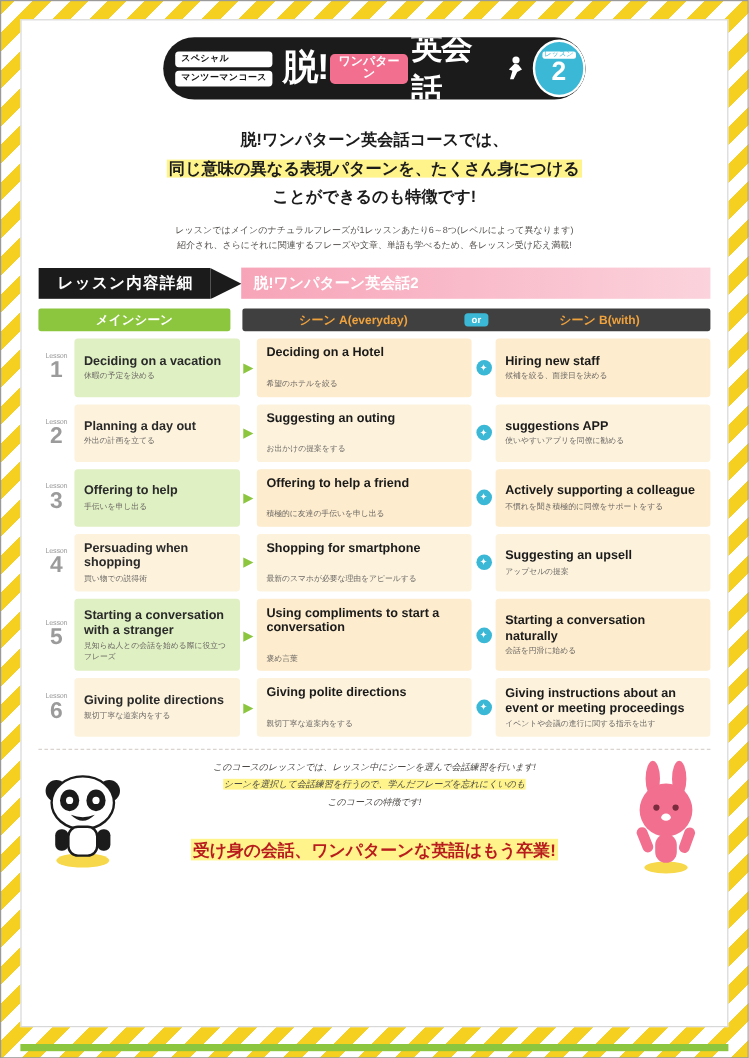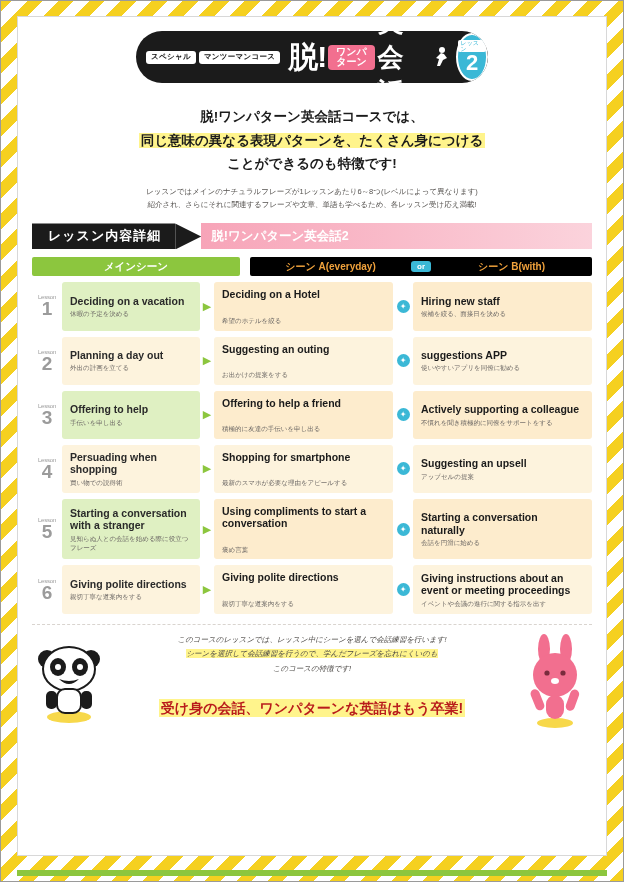--- a/index.html
+++ b/index.html
@@ -32,21 +32,21 @@
   .banner{
     margin:14px auto 0;width:352px;height:52px;
     border-radius:26px;
     background:#1b1b1b;
     position:relative;
     display:flex;align-items:center;
     box-sizing:border-box;
     padding-left:10px;
     overflow:hidden;
   }
-  .banner .tags{display:flex;gap:3px;}
+  .banner .tags{display:flex;flex-direction:column;gap:3px;}
   .tag{
     background:#ffffff;color:#111;font-size:7.5px;font-weight:bold;
     border-radius:3px;padding:1.5px 5px;letter-spacing:.3px;
     white-space:nowrap;
   }
   .banner .big{
     color:#ffffff;font-size:30px;font-weight:bold;
     margin-left:8px;letter-spacing:-1px;
     line-height:1;
   }
@@ -96,27 +96,27 @@
   }
   .sb-right{
     flex:1;background:linear-gradient(90deg,#f7a4b8,#fbd3dc);
     color:#ffffff;font-size:12.5px;font-weight:bold;
     display:flex;align-items:center;padding-left:10px;
   }
 
   
   .colheads{display:flex;margin-top:8px;align-items:center;}
   .ch-main{
-    width:208px;height:19px;background:#8cc63e;color:#fff;
+    width:160px;height:19px;background:#8cc63e;color:#fff;
     font-size:10.5px;font-weight:bold;display:flex;align-items:center;justify-content:center;
     border-radius:2px;
   }
   .ch-gap{width:10px;}
   .ch-group{
-    flex:1;height:19px;background:#000000;border-radius:2px;
+    flex:1;height:19px;background:#404040;border-radius:2px;
     display:flex;align-items:center;
   }
   .ch-a,.ch-b{
     flex:1;text-align:center;font-size:10px;font-weight:bold;color:#f0a23c;
   }
   .ch-or{
     background:#3bb8d6;color:#fff;font-size:8px;font-weight:bold;
     border-radius:3px;padding:1px 6px;
   }
 

